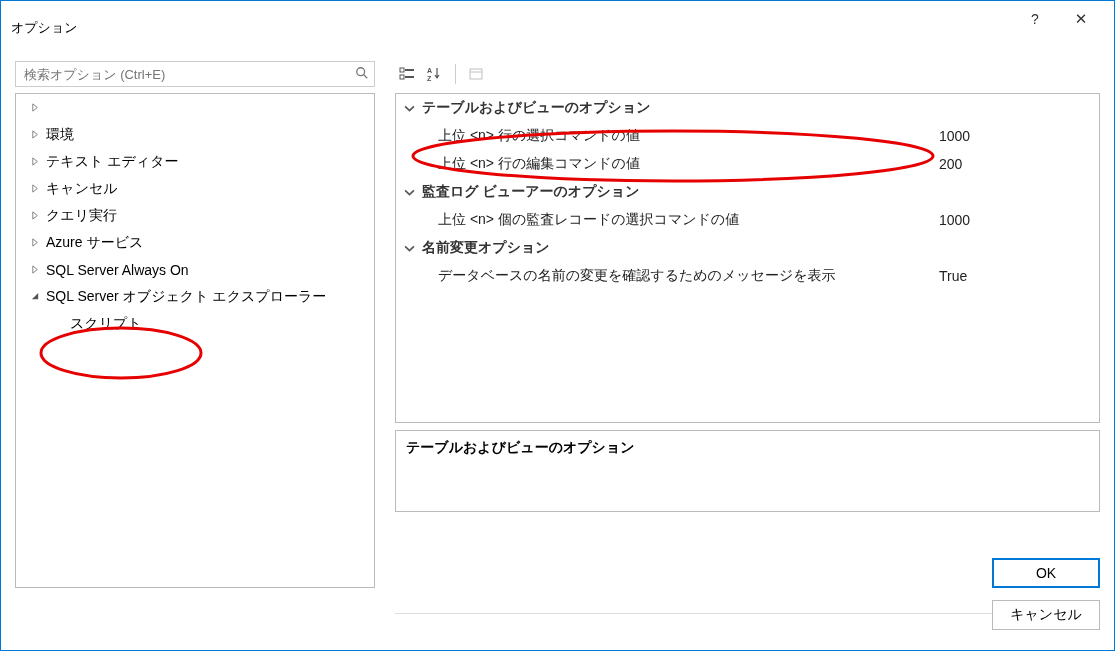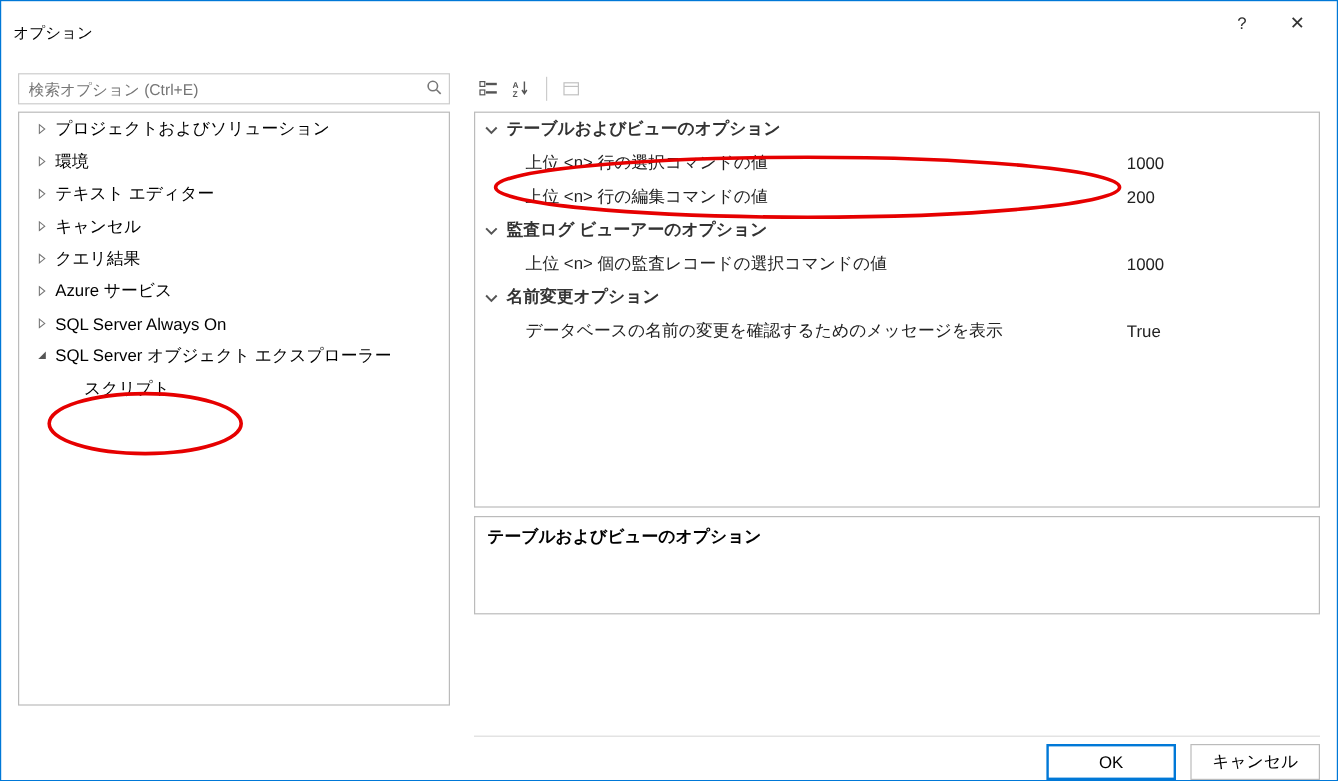--- a/index.html
+++ b/index.html
@@ -72,21 +72,21 @@
   position: absolute; left: 394px; top: 389px; right: 14px; height: 82px;
   border: 1px solid #bbb; background: #fff; padding: 8px 10px;
 }
 .desc-wrap .dtitle { font-weight: bold; font-size: 14px; }
 
 .sep-line {
   position: absolute; left: 394px; right: 14px; top: 572px; height: 1px; background: #ddd;
 }
 
 .btns {
-  position: absolute; right: 14px; bottom: 0; display: flex; gap: 12px;
+  position: absolute; right: 14px; bottom: 20px; display: flex; gap: 12px; flex-direction: column;
 }
 .btns button {
   width: 108px; height: 30px; font-size: 14px; background: #fff; border: 1px solid #bbb;
   cursor: default;
 }
 .btns button.primary { border: 2px solid #0078d7; }
 
 .annot { position: absolute; pointer-events: none; overflow: visible; }
 .annot ellipse { fill: none; stroke: #e60000; stroke-width: 3; }
 </style>
@@ -115,21 +115,20 @@
     <div class="tree-wrap">
       <div class="tree" id="tree">
           <ul>
             <li>
               <div class="row lvl1">
                 <span class="chev">
                   <svg viewBox="0 0 10 10">
                     <path d="M2 1 L7 5 L2 9 Z" fill="none" stroke="#777" stroke-width="1"></path>
                   </svg>
                 </span>
-                <span class="label">プロジェクトおよびソリューション</span>
               </div>
             </li>
             <li>
               <div class="row lvl1">
                 <span class="chev">
                   <svg viewBox="0 0 10 10">
                     <path d="M2 1 L7 5 L2 9 Z" fill="none" stroke="#777" stroke-width="1"></path>
                   </svg>
                 </span>
                 <span class="label">環境</span>
@@ -155,21 +154,21 @@
                 <span class="label">キャンセル</span>
               </div>
             </li>
             <li>
               <div class="row lvl1">
                 <span class="chev">
                   <svg viewBox="0 0 10 10">
                     <path d="M2 1 L7 5 L2 9 Z" fill="none" stroke="#777" stroke-width="1"></path>
                   </svg>
                 </span>
-                <span class="label">クエリ結果</span>
+                <span class="label">クエリ実行</span>
               </div>
             </li>
             <li>
               <div class="row lvl1">
                 <span class="chev">
                   <svg viewBox="0 0 10 10">
                     <path d="M2 1 L7 5 L2 9 Z" fill="none" stroke="#777" stroke-width="1"></path>
                   </svg>
                 </span>
                 <span class="label">Azure サービス</span>

